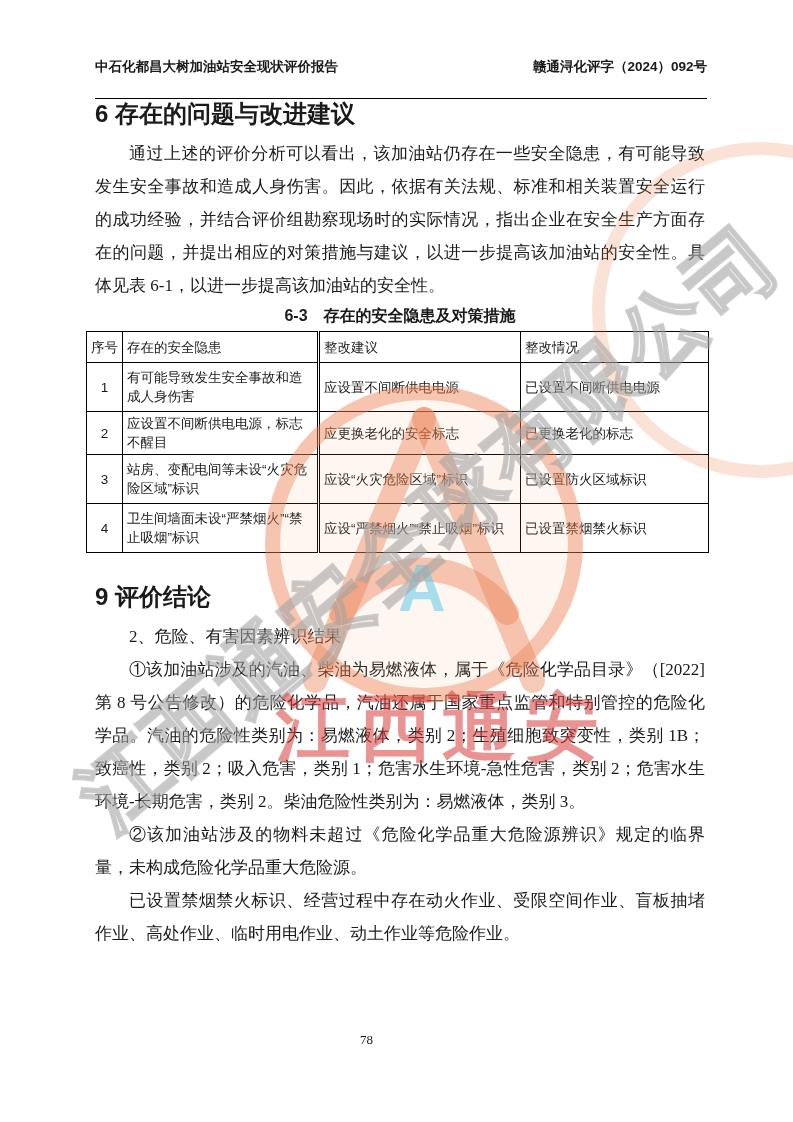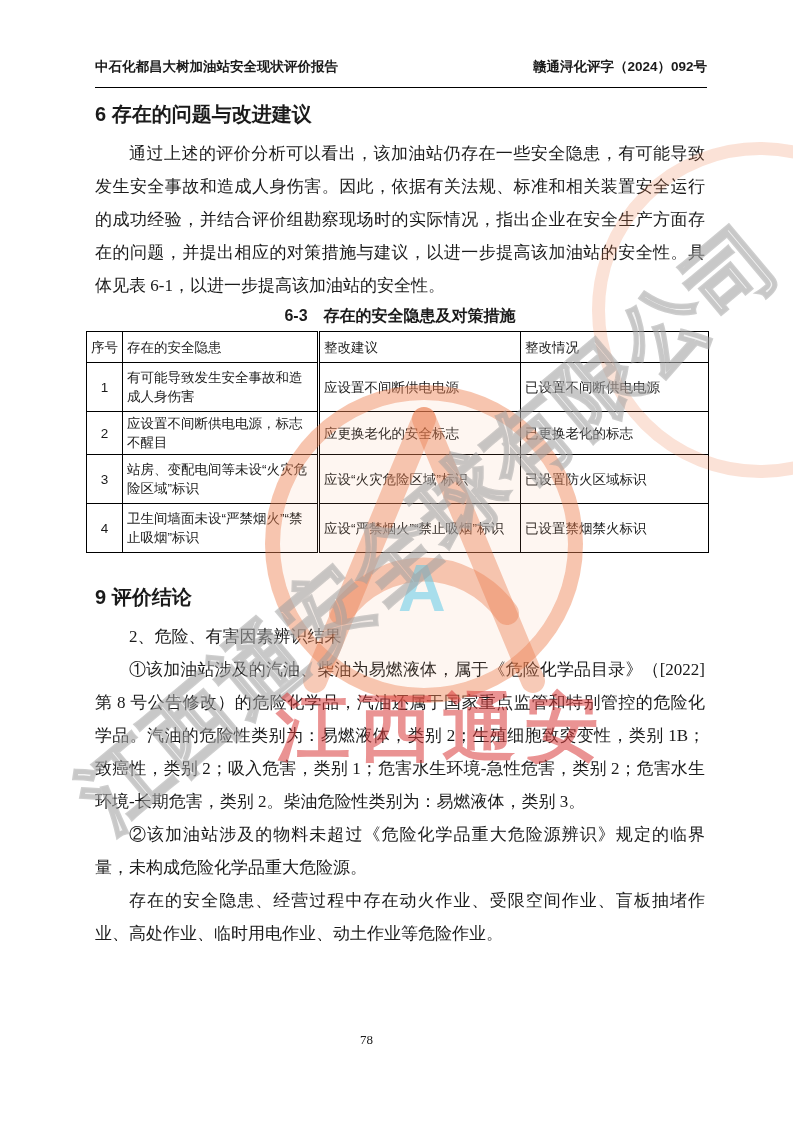--- a/index.html
+++ b/index.html
@@ -11,27 +11,27 @@
     overflow:hidden;
     font-family:"Liberation Serif","DejaVu Serif",serif;
     color:#1a1a1a;
   }
   
   .header{
     position:absolute;left:95px;top:58px;width:612px;
     display:flex;justify-content:space-between;align-items:flex-end;
     font-family:"Liberation Sans","DejaVu Sans",sans-serif;
     font-size:13.5px;font-weight:600;
-    padding-bottom:11px;border-bottom:1.5px solid #000;
+    padding-bottom:22px;border-bottom:1.5px solid #000;
   }
   
   .content{position:absolute;left:95px;top:100px;width:610px;z-index:1;}
   .sec-title{
     font-family:"Liberation Sans","DejaVu Sans",sans-serif;
-    font-size:20px;font-weight:bold;margin:0 0 9px 0;line-height:28px;
+    font-size:24px;font-weight:bold;margin:0 0 9px 0;line-height:28px;
   }
   .body-p{
     margin:0;font-size:17px;line-height:33px;
     text-align:justify;text-indent:2em;
     word-break:break-all;
   }
   .tbl-caption{
     font-family:"Liberation Sans","DejaVu Sans",sans-serif;
     text-align:center;font-size:16px;font-weight:bold;
     margin:3px 0 4px 0;line-height:22px;
@@ -172,18 +172,18 @@
           <td class="dbl">应设“严禁烟火”“禁止吸烟”标识</td>
           <td>已设置禁烟禁火标识</td>
         </tr>
       </tbody>
     </table>
 
     <h1 class="sec-title sec7">9 评价结论</h1>
     <p class="lead-line">2、危险、有害因素辨识结果</p>
     <p class="concl-p">①该加油站涉及的汽油、柴油为易燃液体，属于《危险化学品目录》（[2022]第 8 号公告修改）的危险化学品，汽油还属于国家重点监管和特别管控的危险化学品。汽油的危险性类别为：易燃液体，类别 2；生殖细胞致突变性，类别 1B；致癌性，类别 2；吸入危害，类别 1；危害水生环境-急性危害，类别 2；危害水生环境-长期危害，类别 2。柴油危险性类别为：易燃液体，类别 3。</p>
     <p class="concl-p">②该加油站涉及的物料未超过《危险化学品重大危险源辨识》规定的临界量，未构成危险化学品重大危险源。</p>
-    <p class="concl-p">存在的安全隐患、经营过程中存在动火作业、受限空间作业、盲板抽堵作业、高处作业、临时用电作业、动土作业等危险作业。</p>
+    <p class="concl-p">已设置禁烟禁火标识、经营过程中存在动火作业、受限空间作业、盲板抽堵作业、高处作业、临时用电作业、动土作业等危险作业。</p>
   </div>
 
   <div class="footer">78</div>
 
 </div>
 
 </body></html>

